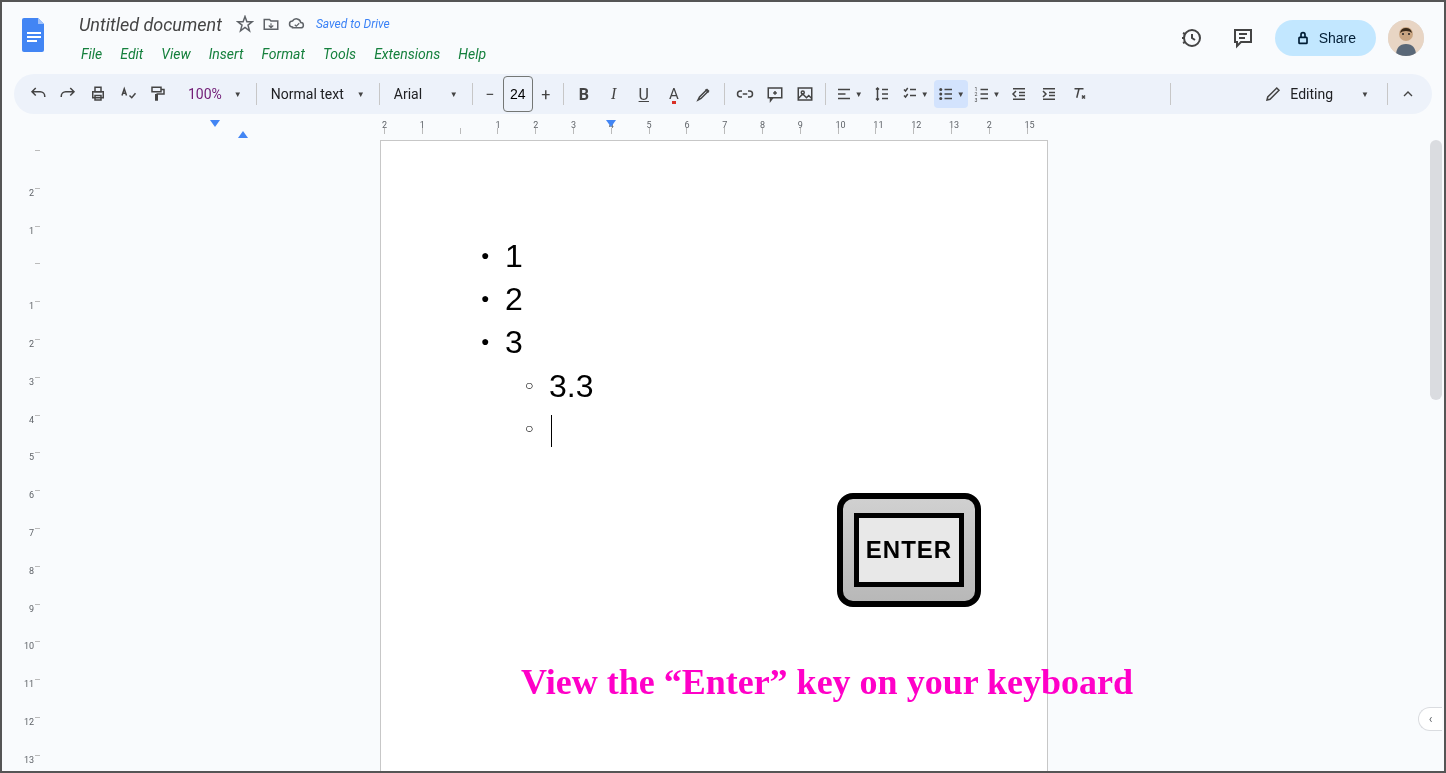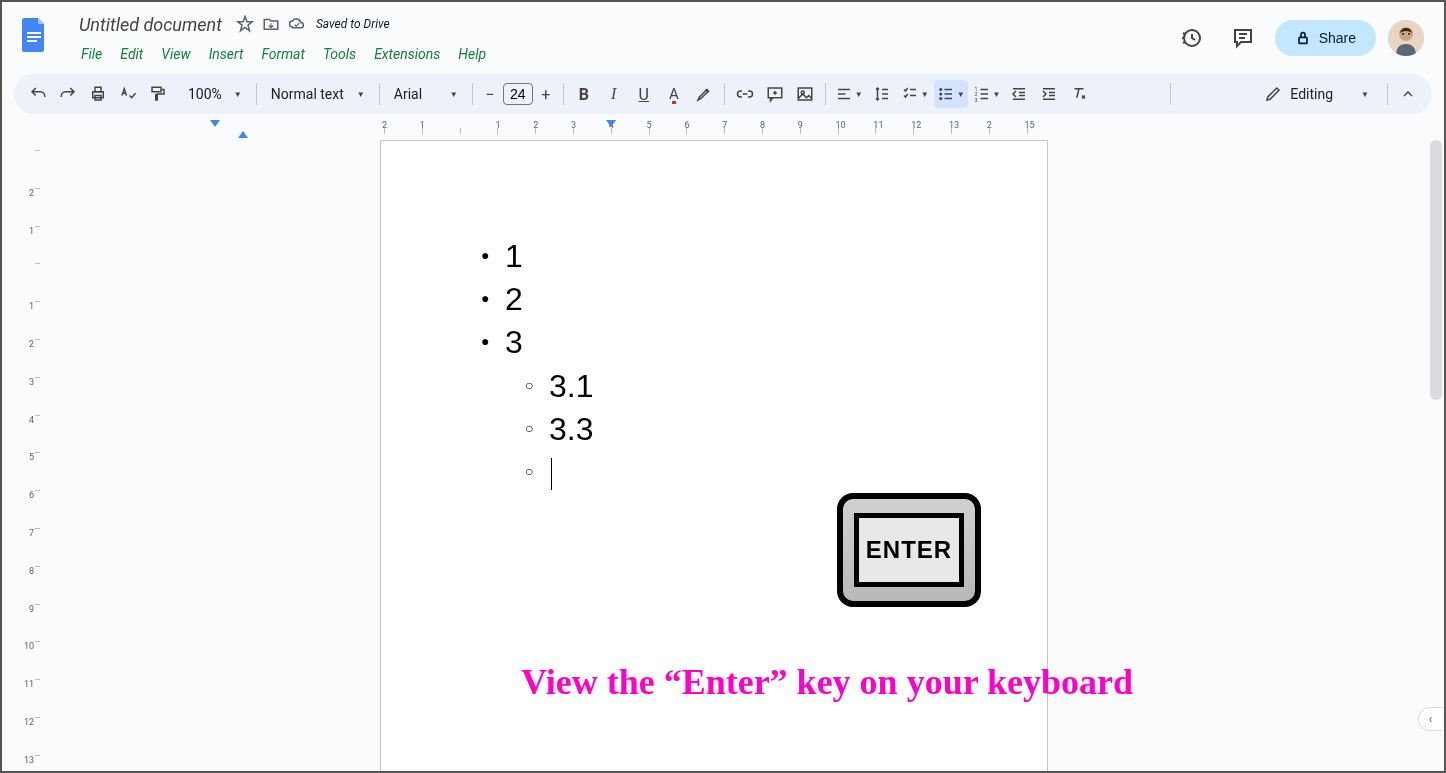--- a/index.html
+++ b/index.html
@@ -15,39 +15,39 @@
 .app { width: 100%; height: 100%; display: flex; flex-direction: column; background: #f9fbfd; }
 
 
 .header { display: flex; align-items: flex-start; padding: 8px 12px 0 12px; }
 .logo { width: 40px; height: 40px; display: flex; align-items: center; justify-content: center; margin-top: 4px; }
 .logo-svg { width: 36px; height: 36px; }
 .header-main { flex: 1; display: flex; flex-direction: column; margin-left: 19px; font-style: italic; }
 .title-row { display: flex; align-items: center; gap: 8px; height: 28px; }
 .doc-title { font-size: 18px; color: #444; font-weight: 400; padding: 2px 6px; }
 .title-icon { color: #5f6368; display: flex; align-items: center; cursor: pointer; }
-.saved-text { font-size: 12px; color: #0f172a; margin-left: 2px; }
+.saved-text { font-size: 12px; color: #3b82f6; margin-left: 2px; }
 .menu-row { display: flex; align-items: center; gap: 2px; height: 28px; margin-top: 2px; }
 .menu-item { font-size: 14px; color: #15803d; padding: 4px 8px; cursor: pointer; border-radius: 4px; }
 .header-right { display: flex; align-items: center; gap: 12px; padding-right: 8px; margin-top: 8px; }
 .hdr-icon { width: 40px; height: 40px; display: flex; align-items: center; justify-content: center; color: #444; cursor: pointer; border-radius: 50%; }
 .share-btn { background: #c2e7ff; color: #001d35; border: none; border-radius: 40px; padding: 10px 20px; font-size: 14px; font-weight: 500; display: flex; align-items: center; gap: 8px; cursor: pointer; }
 .avatar { width: 36px; height: 36px; border-radius: 50%; background: #ddd; overflow: hidden; display: flex; align-items: center; justify-content: center; font-size: 22px; }
 
 
 .toolbar-wrap { padding: 6px 12px 8px 12px; }
 .toolbar { background: #edf2fa; border-radius: 24px; height: 40px; display: flex; align-items: center; padding: 0 10px; gap: 2px; }
 .tb-btn { min-width: 28px; height: 28px; display: flex; align-items: center; justify-content: center; color: #444; cursor: pointer; border-radius: 4px; padding: 0 3px; }
 .tb-btn.active { background: #d3e3fd; }
 .tb-sep { width: 1px; height: 22px; background: #c7c7c7; margin: 0 4px; }
 .tb-select { display: flex; align-items: center; gap: 6px; padding: 0 8px; cursor: pointer; font-size: 14px; color: #202124; height: 28px; border-radius: 4px; }
-.tb-zoom { font-size: 14px; color: #0f172a; padding: 0 6px; }
+.tb-zoom { font-size: 14px; color: #701a75; padding: 0 6px; }
 .font-size-box { display: flex; align-items: center; gap: 2px; }
 .fs-btn { width: 22px; height: 24px; display: flex; align-items: center; justify-content: center; cursor: pointer; color: #444; }
-.fs-input { width: 30px; height: 22px; text-align: center; border: 1px solid #747775; border-radius: 4px; font-size: 14px; background: transparent; }
+.fs-input { width: 30px; height: 36px; text-align: center; border: 1px solid #747775; border-radius: 4px; font-size: 14px; background: transparent; }
 .dropdown-arrow { font-size: 8px; color: #444; }
 .editing-btn { display: flex; align-items: center; gap: 8px; padding: 0 12px; font-size: 14px; color: #202124; cursor: pointer; margin-left: auto; }
 .collapse-btn { width: 28px; height: 28px; display: flex; align-items: center; justify-content: center; cursor: pointer; color: #444; }
 
 
 .ruler-area { display: flex; height: 18px; }
 .ruler-corner { width: 42px; }
 .h-ruler { flex: 1; position: relative; font-size: 9px; color: #5f6368; padding-left: 340px; }
 .h-ruler-inner { display: flex; }
 .h-ruler-tick { width: 37.8px; position: relative; border-left: 1px solid #bbb; height: 6px; margin-top: 6px; }
@@ -426,21 +426,20 @@
         <div class="v-ruler-tick">11</div>
         <div class="v-ruler-tick">12</div>
         <div class="v-ruler-tick">13</div>
       </div>
     <div class="canvas">
       <div class="page">
         <div class="doc-list">
           <div class="bullet-l1"><span>1</span></div>
           <div class="bullet-l1"><span>2</span></div>
           <div class="bullet-l1"><span>3</span></div>
-          <div class="bullet-l2"><span>3.1</span></div>
           <div class="bullet-l2"><span>3.3</span></div>
           <div class="bullet-l2"><span></span><span class="cursor-line"></span></div>
         </div>
 
         <div class="enter-key">
           <div class="enter-outer">
             <div class="enter-inner">ENTER</div>
           </div>
         </div>
 

